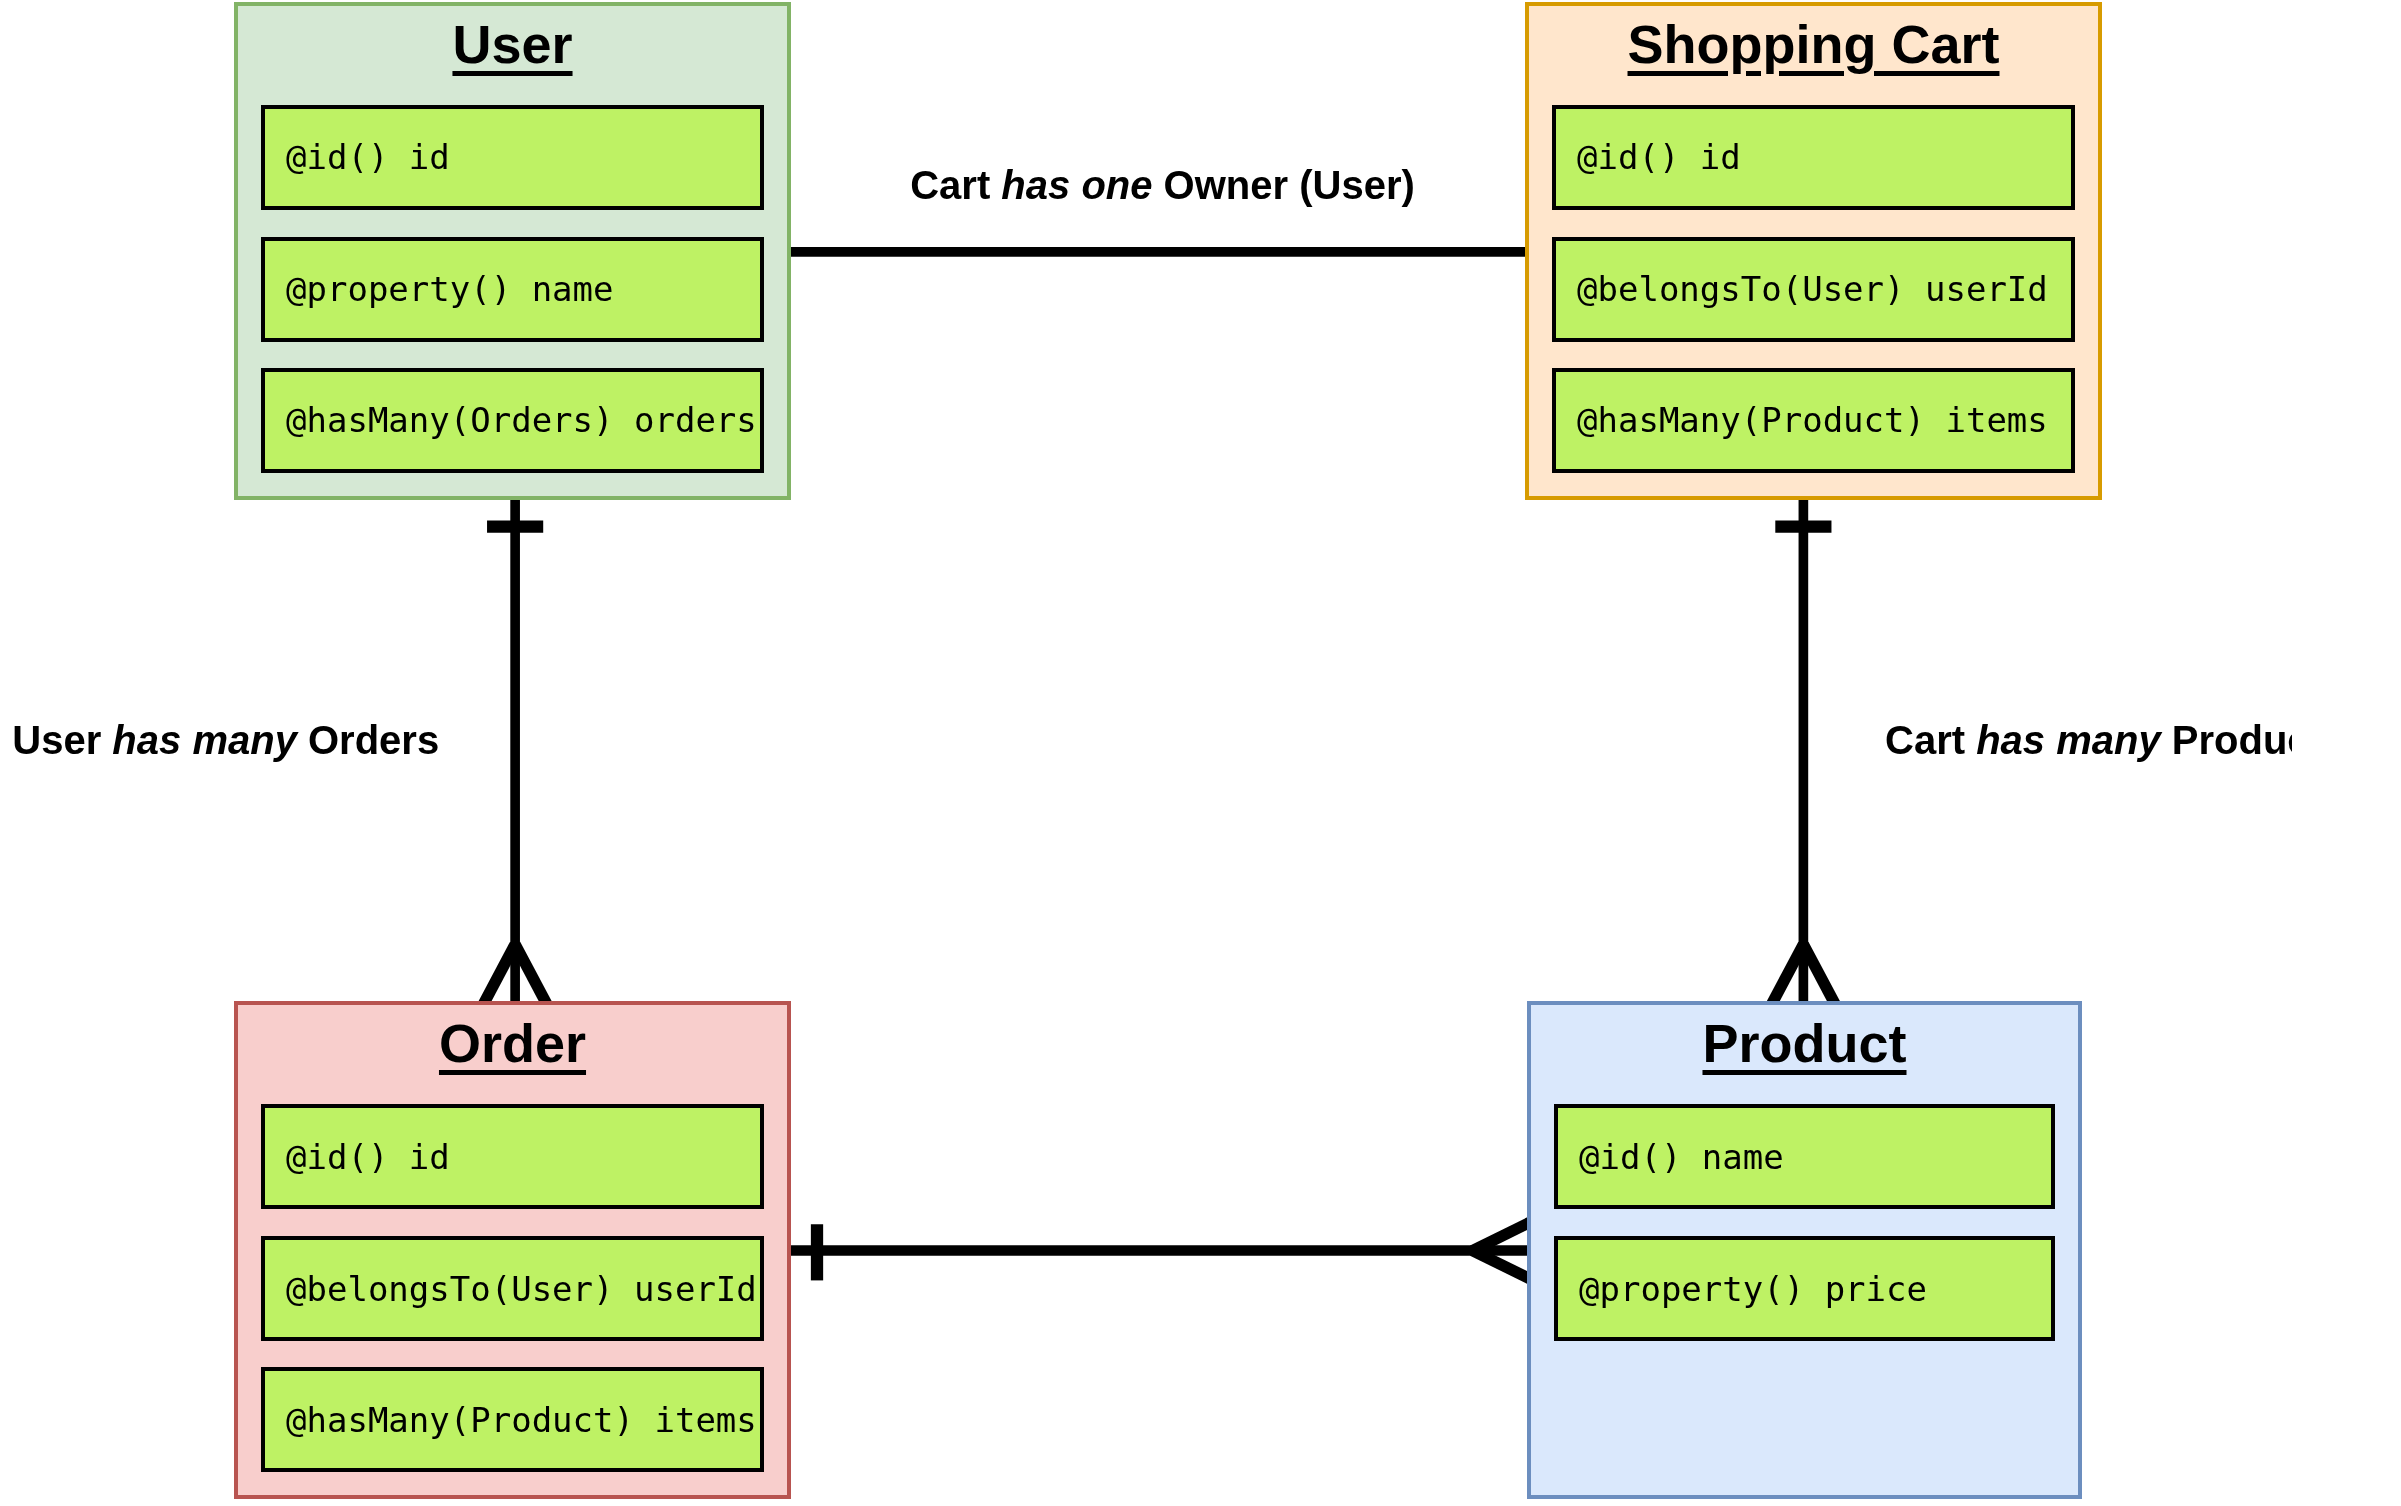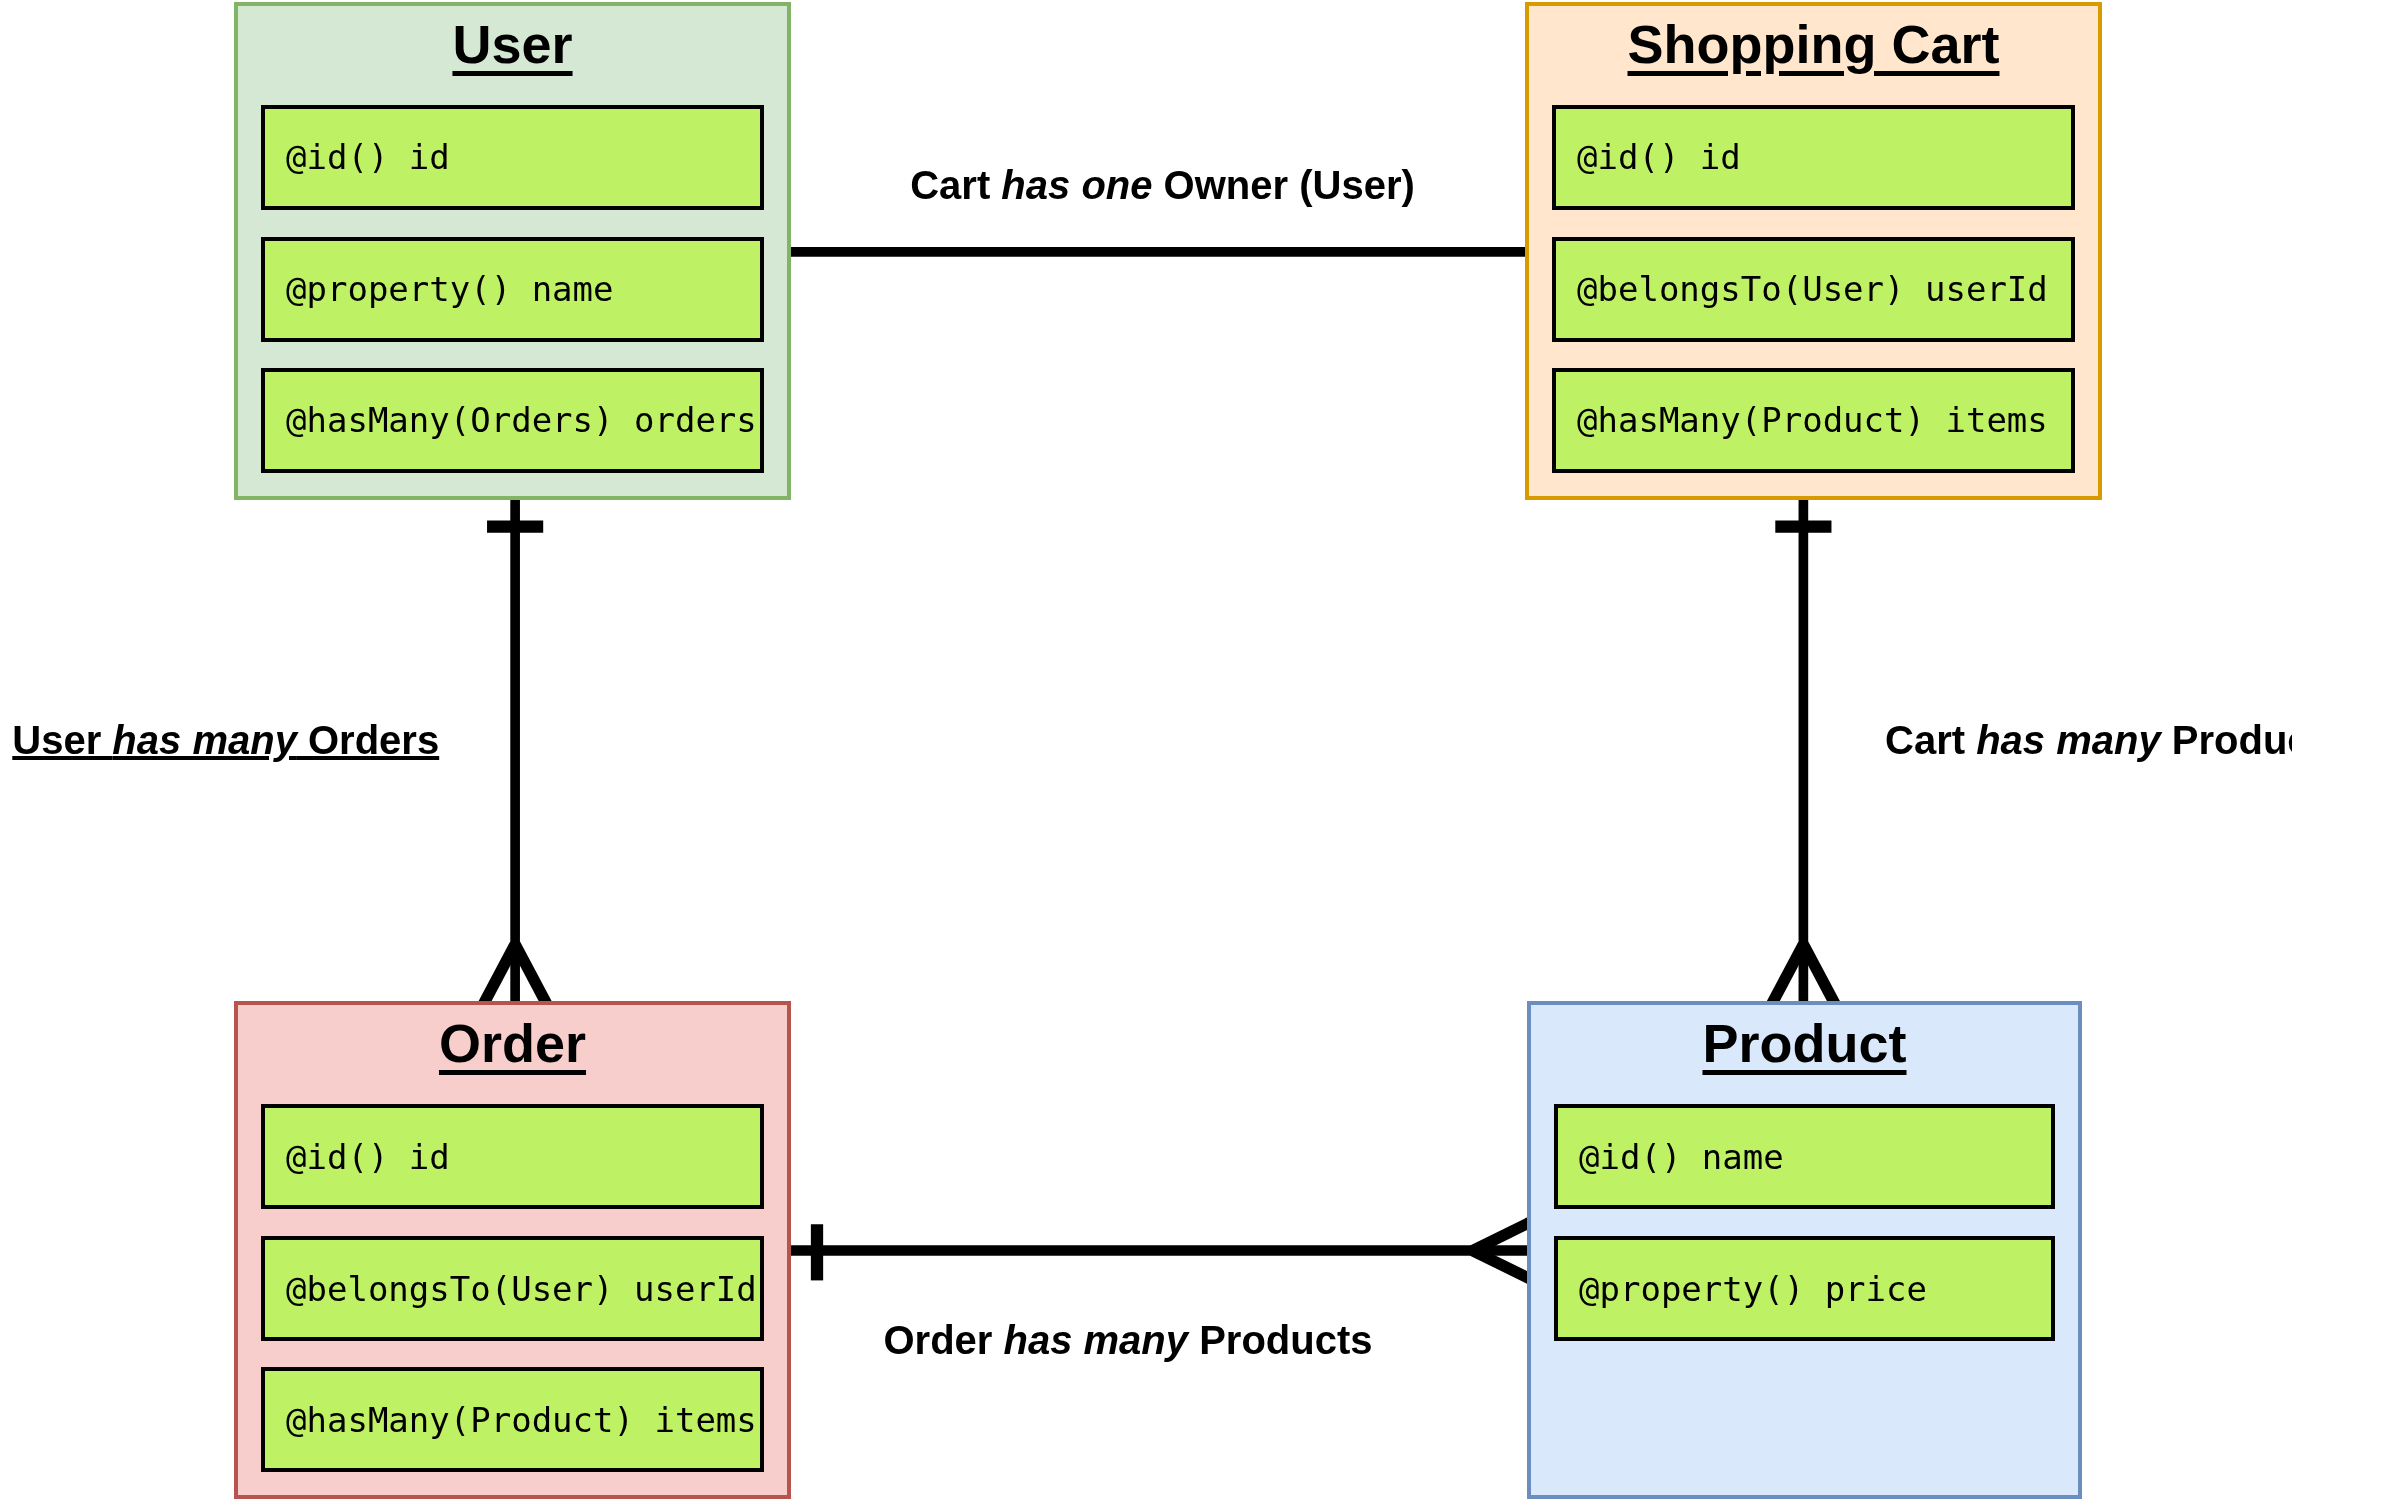--- a/index.html
+++ b/index.html
@@ -21,21 +21,21 @@
   .field{
     position:absolute;left:23px;right:23px;height:105px;
     background:#bef264;border:4.4px solid #000;box-sizing:border-box;
     display:flex;align-items:center;padding-left:21px;
     font-family:"DejaVu Sans Mono","Liberation Mono",monospace;font-size:34px;white-space:nowrap;
   }
   .f1{top:99px}.f2{top:231px}.f3{top:362px}
   .rel-label{position:absolute;font-size:40px;font-weight:bold;white-space:nowrap;}
   .rel-label .it{font-style:italic;}
   .lbl-cart-owner   {left:792px; width:741px;top:163px; text-align:center;}
-  .lbl-user-orders  {left:12.3px;  top:718px;text-decoration:underline;}
+  .lbl-user-orders  {left:12.3px;  top:718px;}
   .lbl-cart-products{left:1885px;top:718px;}
   .lbl-order-products{left:792px;width:672px;top:1318px;text-align:center;}
 </style>
 </head>
 <body>
 
 <div class="canvas">
 
   <svg class="connector-layer" viewBox="0 0 2736 1716">
 
@@ -108,18 +108,15 @@
 
   <div class="rel-label lbl-cart-owner">
     <span>Cart </span><span class="it">has one</span><span> Owner (User)</span>
   </div>
   <div class="rel-label lbl-user-orders">
     <span>User </span><span class="it">has many</span><span> Orders</span>
   </div>
   <div class="rel-label lbl-cart-products">
     <span>Cart </span><span class="it">has many</span><span> Products</span>
   </div>
-  <div class="rel-label lbl-order-products">
-    <span>Order </span><span class="it">has many</span><span> Products</span>
-  </div>
 
 </div>
 
 
 </body></html>

